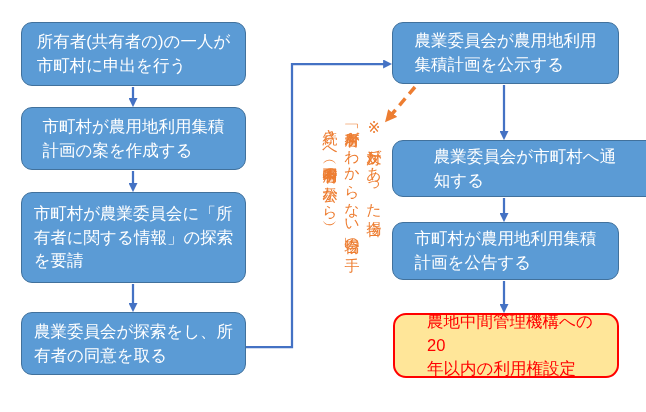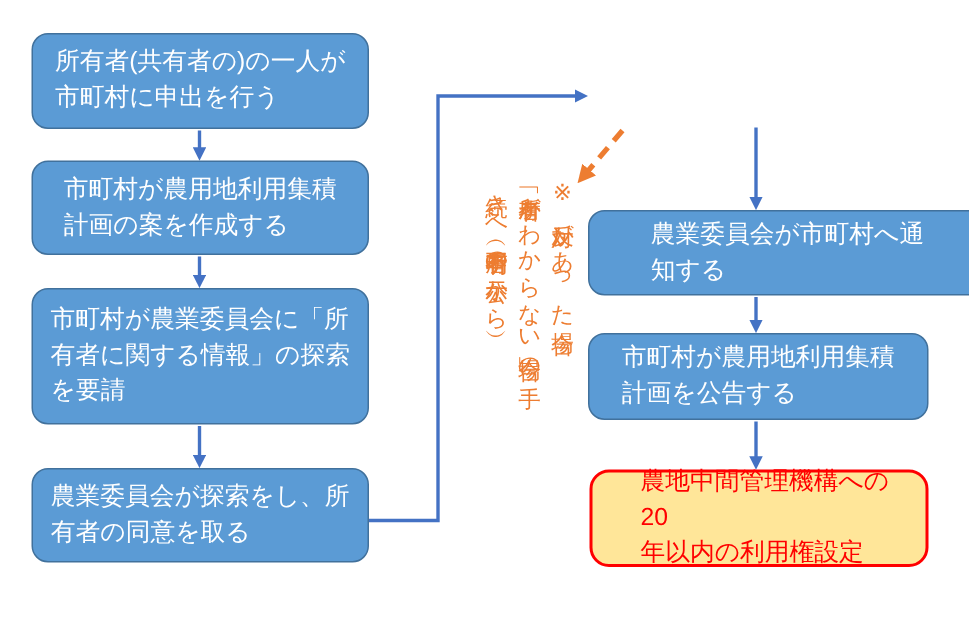--- a/index.html
+++ b/index.html
@@ -112,20 +112,22 @@
   <div class="flow-node" style="left:21px; top:107px; width:225px; height:63px;">市町村が農用地利用集積
 計画の案を作成する</div>
 
   <div class="flow-node" style="left:21px; top:192px; width:225px; height:91px;">市町村が農業委員会に「所
 有者に関する情報」の探索
 を要請</div>
 
   <div class="flow-node" style="left:21px; top:312px; width:225px; height:63px;">農業委員会が探索をし、所
 有者の同意を取る</div>
 
+  <div class="flow-node" style="left:392px; top:22px; width:227px; height:62px;">農業委員会が農用地利用
+集積計画を公示する</div>
 
   <div class="flow-node" style="left:392px; top:140px; width:266px; height:57px;">農業委員会が市町村へ通
 知する</div>
 
   <div class="flow-node" style="left:392px; top:222px; width:227px; height:58px;">市町村が農用地利用集積
 計画を公告する</div>
 
   <div class="flow-node result-node" style="left:393px; top:313px; width:226px; height:65px;">農地中間管理機構への20
 年以内の利用権設定</div>
 

